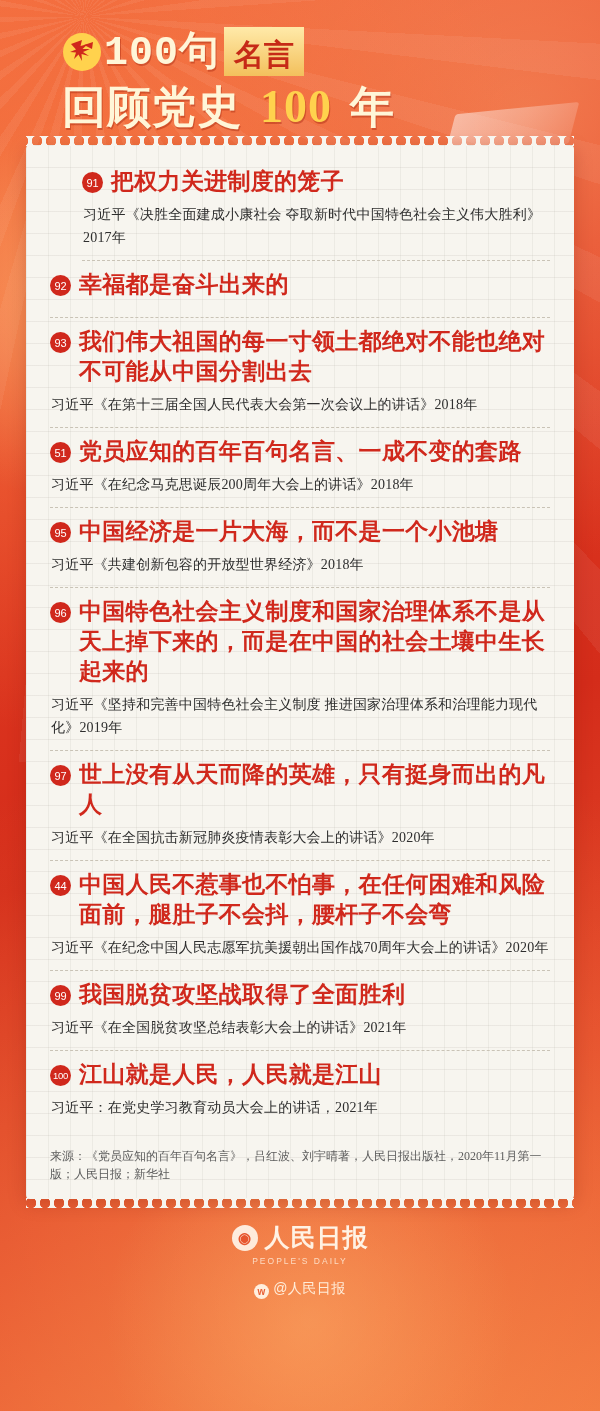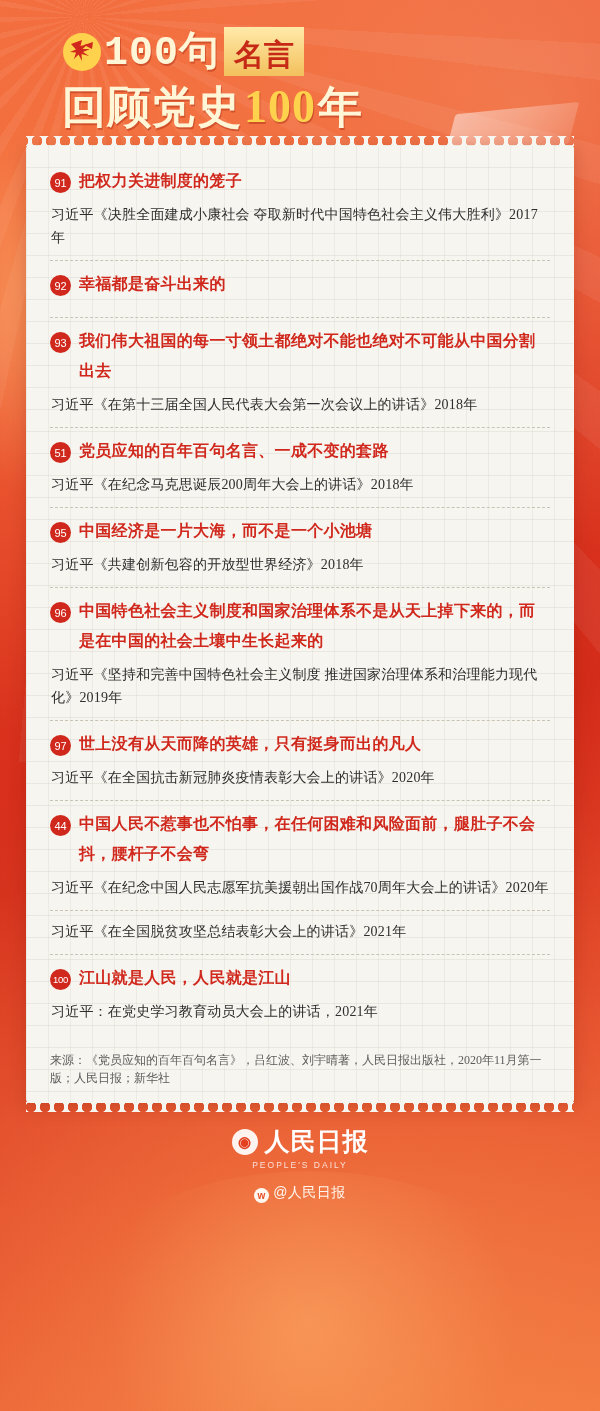--- a/index.html
+++ b/index.html
@@ -101,20 +101,21 @@
     margin-top: 4px;
     font-family: "Liberation Serif", serif;
     font-weight: bold;
     font-size: 44px;
     color: #fff6d8;
     letter-spacing: 1px;
     text-shadow: 1px 2px 0 rgba(150,20,0,0.35);
     line-height: 50px;
     display: flex;
     align-items: baseline;
+    gap: 16px;
   }
   .hundred {
     color: #ffd24d;
     font-size: 46px;
     margin: 0 2px;
   }
   .ribbon {
     position: absolute;
     right: 28px;
     top: 108px;
@@ -148,21 +149,21 @@
     background-image: radial-gradient(circle at 5px 5px, transparent 5px, #f7f5ef 5.5px);
     background-size: 14px 14px;
   }
   .card::before { top: -9px; transform: rotate(180deg); }
   .card::after { bottom: -9px; }
 
   .entry {
     padding: 9px 0 11px 0;
     border-bottom: 1px dashed #c9c3b6;
   }
-  .entry:first-child { padding-top: 2px; }
+  .entry:first-child { padding-top: 2px; margin-left: 32px; }
   .entry.last { border-bottom: none; }
 
   .q-head {
     display: flex;
     align-items: flex-start;
     margin-bottom: 6px;
   }
   .num {
     flex: none;
     width: 21px; height: 21px;
@@ -172,23 +173,23 @@
     font-size: 11px;
     font-family: "Liberation Sans", sans-serif;
     display: flex;
     align-items: center;
     justify-content: center;
     margin-right: 8px;
     margin-top: 5px;
   }
   .num.wide { font-size: 9.5px; letter-spacing: -0.3px; }
   .q-text {
-    font-family: Liberation Mono, monospace;
-    font-weight: bold;
-    font-size: 16px;
+    font-family: Liberation Serif, serif;
+    font-weight: bold;
+    font-size: 23px;
     line-height: 30px;
     color: #d0281c;
     letter-spacing: 0.3px;
   }
   .src {
     font-family: Liberation Serif, serif;
     font-size: 14px;
     line-height: 23px;
     color: #2e2e2e;
     padding-left: 1px;
@@ -343,20 +344,24 @@
 
     <div class="entry">
       <div class="q-head">
         <span class="num">44</span>
         <span class="q-text">中国人民不惹事也不怕事，在任何困难和风险面前，腿肚子不会抖，腰杆子不会弯</span>
       </div>
       <div class="src">习近平《在纪念中国人民志愿军抗美援朝出国作战70周年大会上的讲话》2020年</div>
     </div>
 
     <div class="entry">
+      <div class="q-head">
+        <span class="num">99</span>
+        <span class="q-text">我国脱贫攻坚战取得了全面胜利</span>
+      </div>
       <div class="src">习近平《在全国脱贫攻坚总结表彰大会上的讲话》2021年</div>
     </div>
 
     <div class="entry last">
       <div class="q-head">
         <span class="num wide">100</span>
         <span class="q-text">江山就是人民，人民就是江山</span>
       </div>
       <div class="src">习近平：在党史学习教育动员大会上的讲话，2021年</div>
     </div>

